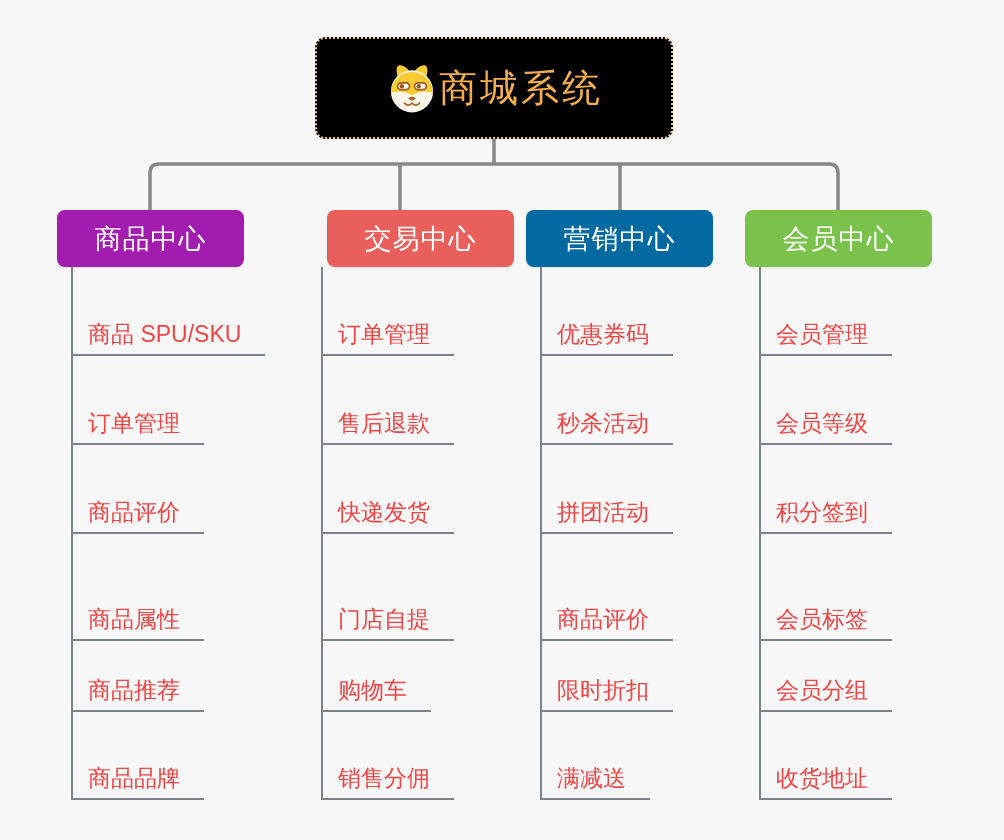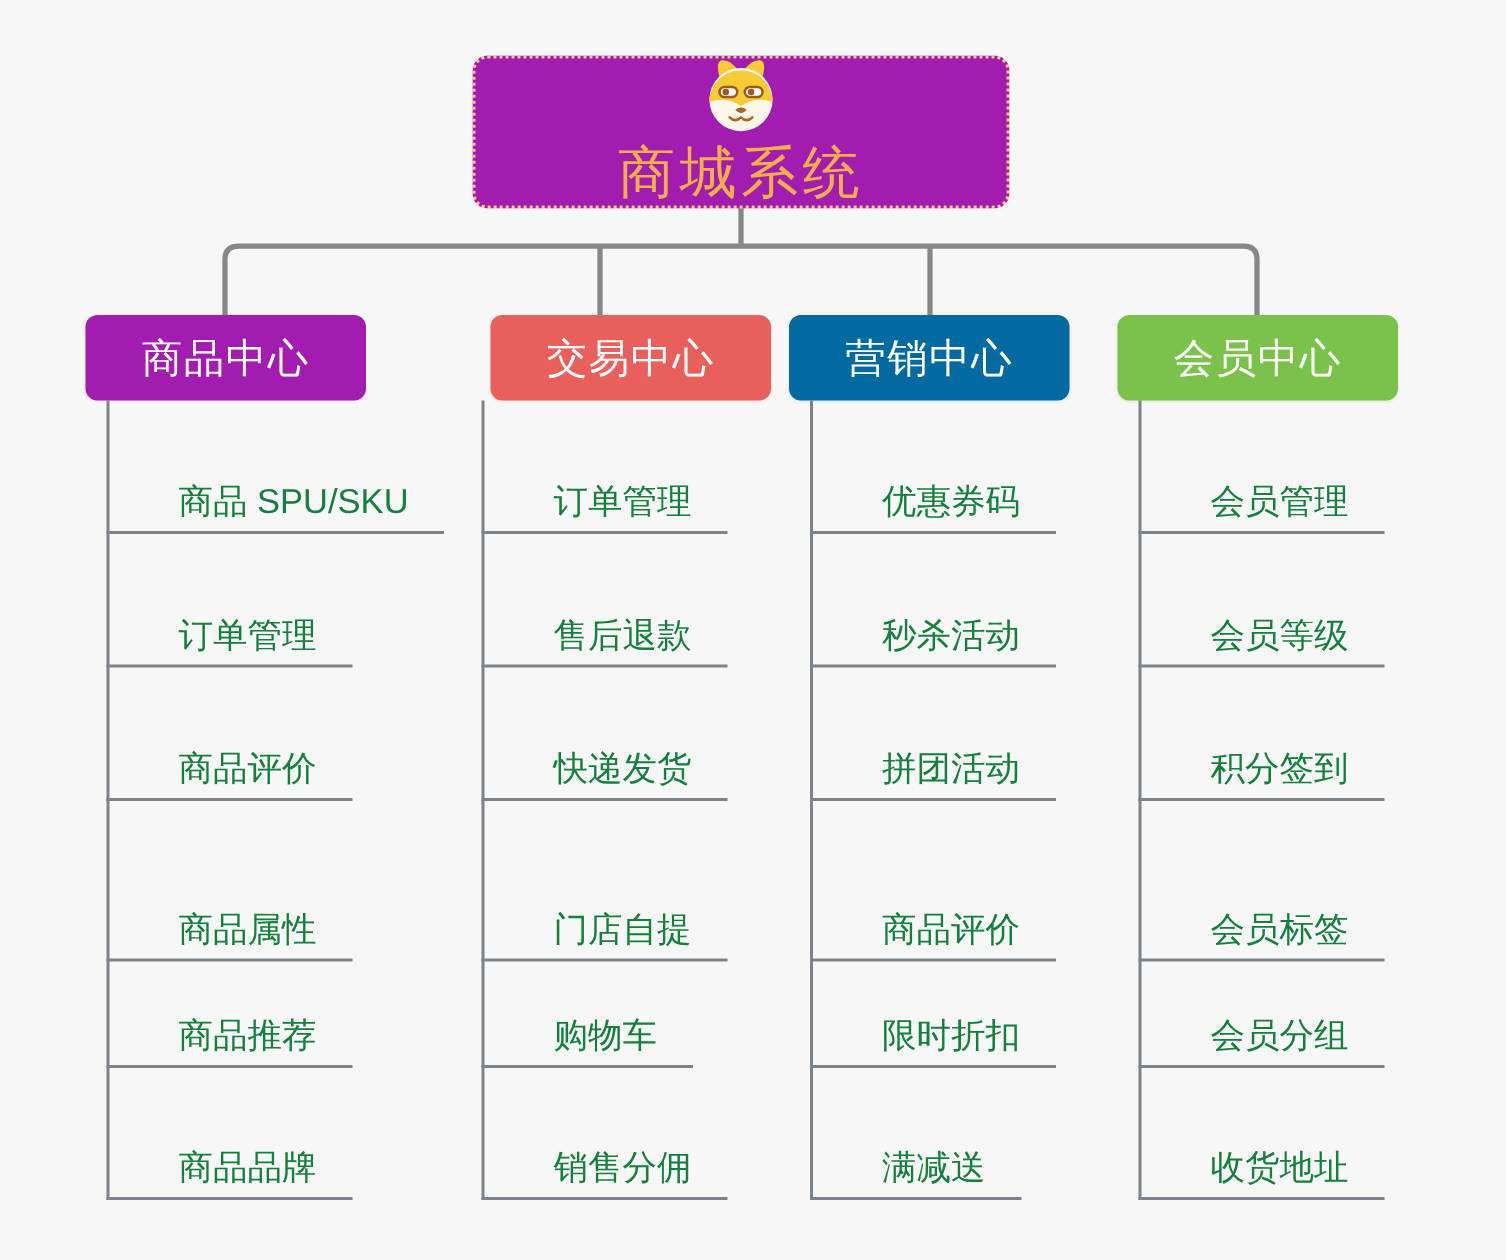--- a/index.html
+++ b/index.html
@@ -12,26 +12,25 @@
   }
   .canvas{position:absolute;left:0;top:0;width:1004px;height:840px;}
 
   
   .connectors{position:absolute;left:0;top:0;pointer-events:none;}
 
   
   .root-node{
     position:absolute;left:315px;top:37px;width:358px;height:102px;
     box-sizing:border-box;
-    background:#a21caf;
+    background:#000000;
     border:2px dotted #F3C887;
     border-radius:10px;
     display:flex;align-items:center;justify-content:center;
     box-shadow:0 1px 2px rgba(0,0,0,0.04);
-    flex-direction:column;
   }
   .root-title{
     font-size:38px;letter-spacing:3px;font-weight:500;white-space:nowrap;
   }
   .doge{width:54px;height:54px;flex:0 0 auto;}
 
   
   .branch{position:absolute;top:210px;width:270px;height:600px;}
   .branch-header{
     width:187px;height:57px;box-sizing:border-box;
@@ -40,24 +39,24 @@
     display:flex;align-items:center;justify-content:center;
     box-shadow:0 1px 2px rgba(0,0,0,0.08);
     white-space:nowrap;
   }
   .branch-vline{
     position:absolute;left:14px;top:57px;width:2px;height:533px;
     background:#7D838A;
   }
   .leaf{
     position:absolute;left:14px;height:40px;box-sizing:border-box;
-    padding:0 24px 4px 48px;
+    padding:0 24px 4px 17px;
     border-bottom:2px solid #7D838A;
     display:flex;align-items:flex-end;
-    font-size:23px;color:#15803d;white-space:nowrap;
+    font-size:23px;color:#ef4444;white-space:nowrap;
     background:transparent;
   }
   .leaf-r0{top:106px}.leaf-r1{top:195px}.leaf-r2{top:284px}
   .leaf-r3{top:391px}.leaf-r4{top:462px}.leaf-r5{top:550px}
 </style>
 </head>
 <body>
 
 <div class="canvas">
 

